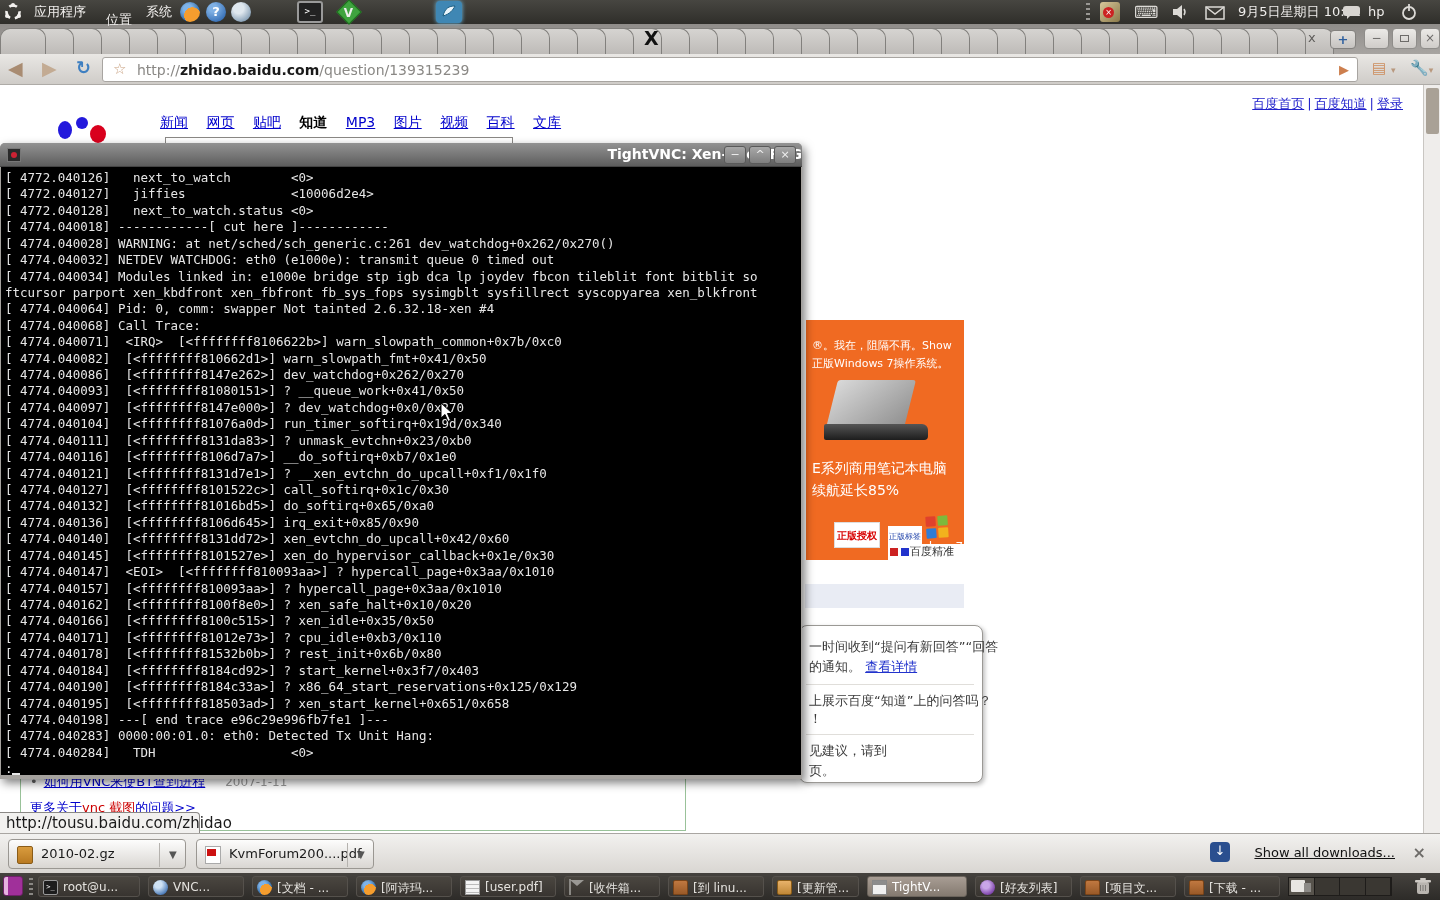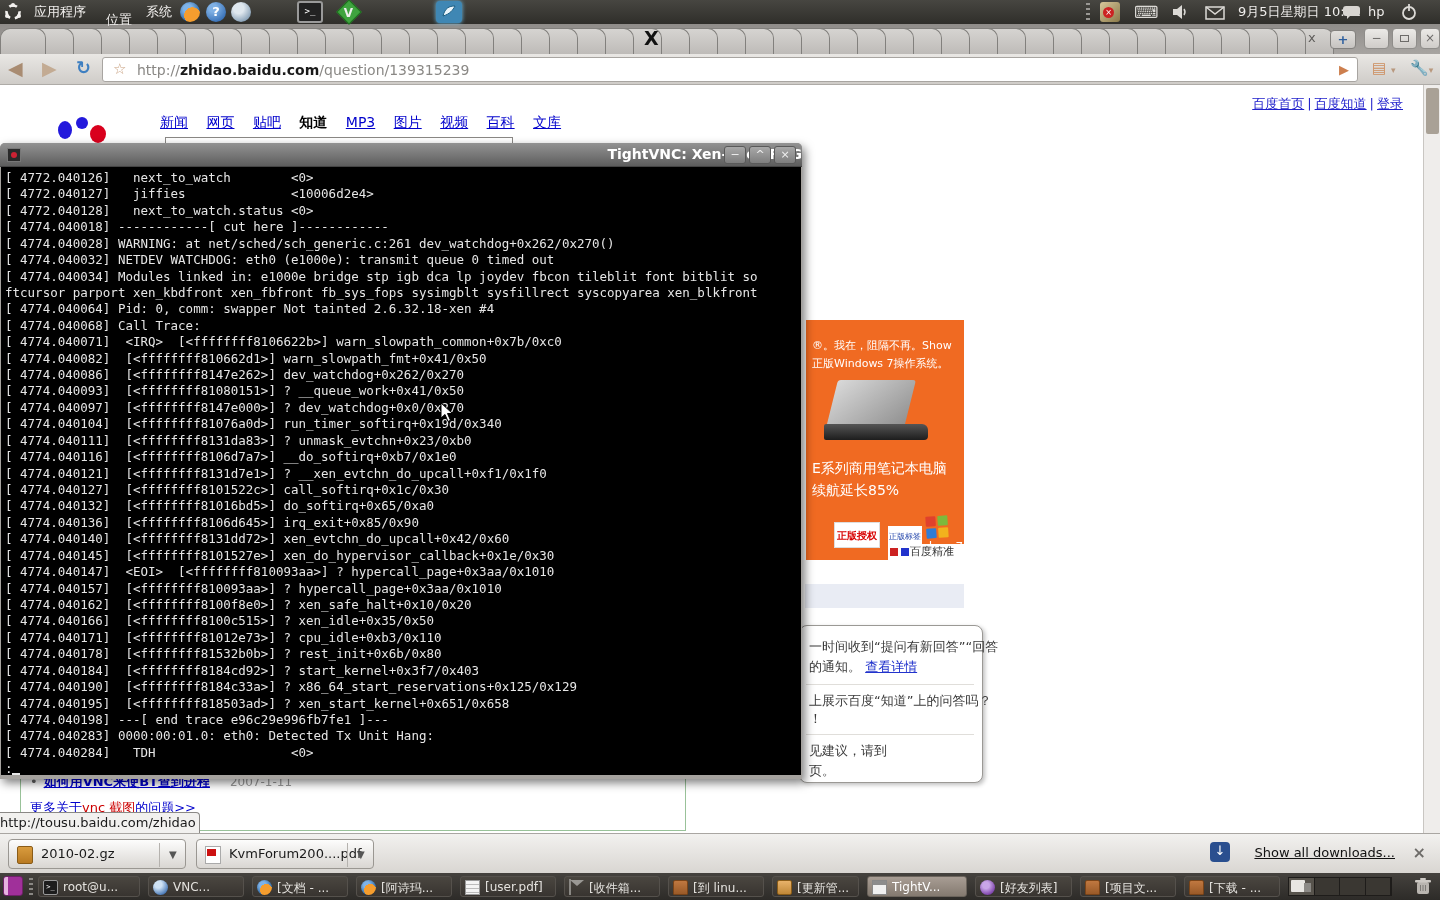--- a/index.html
+++ b/index.html
@@ -91,26 +91,26 @@
   #notice-box { position:absolute; left:799px; top:540px; width:184px; height:158px; background:#fff;
     border:1px solid #9b9995; border-radius:8px; box-shadow:2px 2px 4px rgba(0,0,0,.25); font-size:13px; color:#3a3a3a; }
   #notice-box .nline { position:absolute; left:9px; white-space:nowrap; }
   #notice-box a { color:#2233cc; text-decoration:underline; }
   #notice-box .ndiv { position:absolute; left:6px; width:168px; border-top:1px solid #e0deda; }
 
   
   #green-box { position:absolute; left:20px; top:675px; width:666px; height:71px; border:1px solid #99c299; background:#fff; }
   #q-line { position:absolute; left:30px; top:688px; font-size:13px; }
   #q-line .bullet { color:#666; margin-right:6px; }
-  #q-line a { color:#0000cc; text-decoration:underline;font-weight:bold; }
+  #q-line a { color:#0000cc; text-decoration:underline; }
   #q-line .qdate { color:#999; margin-left:20px; font-size:12px; }
   #more-line { position:absolute; left:30px; top:714px; font-size:13px; color:#0000cc; text-decoration:underline; }
   #more-line .kw { color:#cc0000;margin-top:26px; }
   #status-tip { position:absolute; left:0px; top:727px; width:200px; height:21px; background:#f2f1ef;
-    border:1px solid #8a8885; border-left:none; border-bottom:none; border-radius:0 4px 0 0; font-size:13px; color:#1a1a1a; line-height:20px; z-index:40; }
+    border:1px solid #8a8885; border-left:none; border-bottom:none; border-radius:0 4px 0 0; font-size:15px; color:#1a1a1a; line-height:20px; padding-left:6px; z-index:40; }
 
   
   #vnc-win { position:absolute; left:0; top:143px; width:802px; height:636px; z-index:50;
     background:#a5a29e; border-radius:5px 5px 0 0; box-shadow:3px 4px 10px rgba(0,0,0,.5); }
   #vnc-titlebar { position:absolute; left:0; top:0; width:802px; height:24px; border-radius:5px 5px 0 0;
     background:linear-gradient(#939393,#5d5d5d); border-bottom:1px solid #444; }
   #vnc-title { position:absolute; left:0; right:0; top:3px; text-align:right; color:#fff; font-weight:bold; font-size:14px; }
   #vnc-appicon { position:absolute; left:7px; top:5px; width:14px; height:14px; background:#2a2a2a; border:1px solid #777; }
   #vnc-appicon i { position:absolute; left:3px; top:3px; width:6px; height:6px; border-radius:50%; background:#c23; }
   .vnc-btn { position:absolute; top:3px; width:22px; height:18px; background:linear-gradient(#a8a8a8,#7e7e7e);

